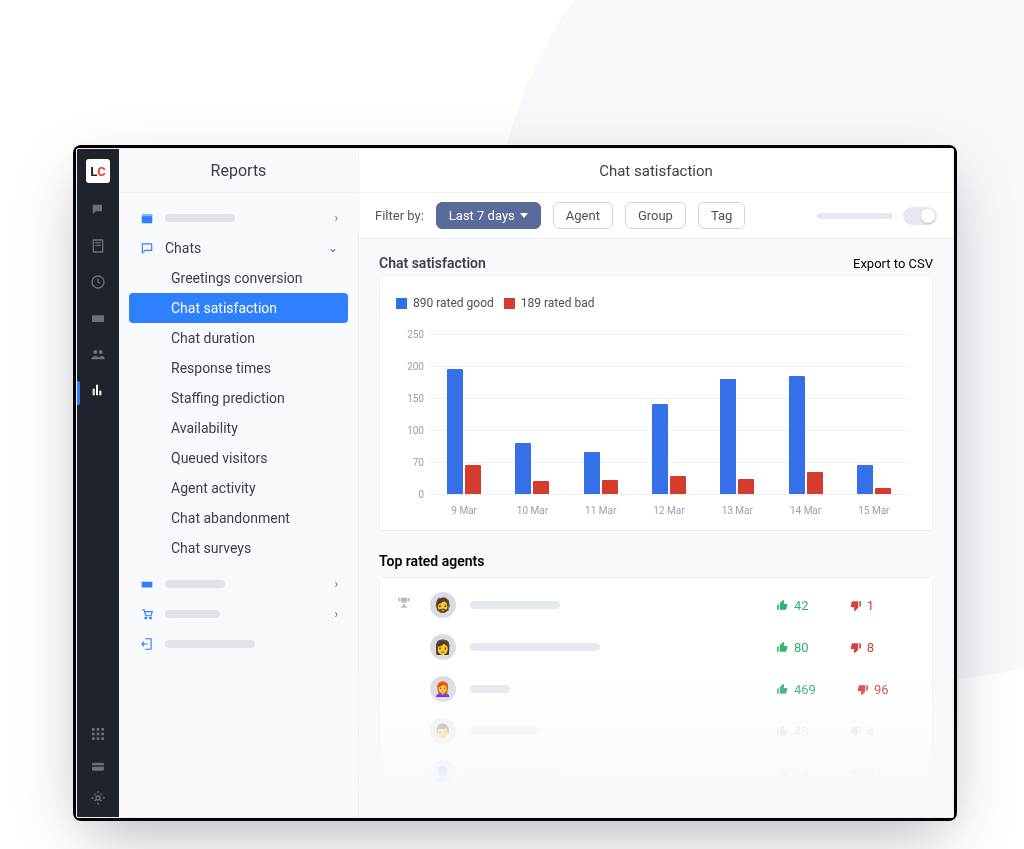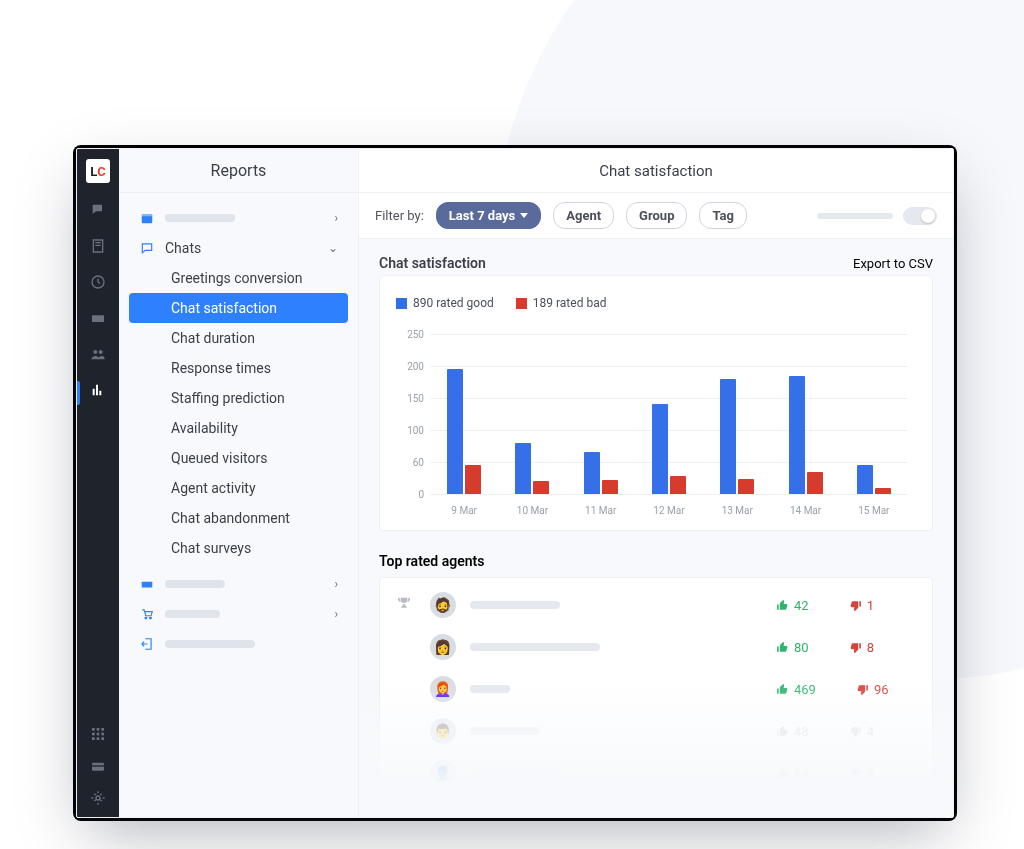--- a/index.html
+++ b/index.html
@@ -57,34 +57,34 @@
   .group-icon { width:16px; height:16px; display:flex; align-items:center; justify-content:center;}
   .skeleton { height:8px; border-radius:4px; background:#dfe4eb; }
   .sub-item { display:block; padding:7px 10px 7px 42px; color:#3b3f49; font-size:14px; cursor:pointer; border-radius:4px;}
   .sub-item.active { background:#2f80ff; color:#fff; }
   .spacer { height:6px; }
 
   
   .main { flex:1; background:#f7f9fc; display:flex; flex-direction:column; position:relative; overflow:hidden;}
   .main-head { height:44px; display:flex; align-items:center; justify-content:center; border-bottom:1px solid #eef0f4; background:#fff; font-size:15px; color:#3b3f49; }
   .filter-bar { height:46px; background:#fff; border-bottom:1px solid #eef0f4; display:flex; align-items:center; padding:0 16px; gap:12px; font-size:13px; color:#51555f;}
-  .pill { border:1px solid #cfd5de; border-radius:12px; padding:5px 12px; cursor:pointer; color:#4a4f5a; background:#fff;font-weight:bold;}
+  .pill { border:1px solid #cfd5de; border-radius:6px; padding:5px 12px; cursor:pointer; color:#4a4f5a; background:#fff;}
   .pill.solid { background:#5a6a9a; color:#fff; border-color:#5a6a9a; display:flex; align-items:center; gap:5px;}
   .pill.solid::after { content:""; width:0;height:0; border-left:4px solid transparent; border-right:4px solid transparent; border-top:5px solid #fff; }
   .filter-right { margin-left:auto; display:flex; align-items:center; gap:10px;}
   .slider-track { width:76px; height:6px; border-radius:3px; background:#e5e8ee;}
   .switch { width:34px; height:18px; background:#e5e8ee; border-radius:9px; position:relative; cursor:pointer;}
   .switch::after { content:""; position:absolute; width:14px; height:14px; border-radius:50%; background:#fff; top:2px; right:2px; box-shadow:0 1px 2px rgba(0,0,0,.2);}
 
   .content { padding:16px 20px 60px 20px; overflow:auto; flex:1;}
   .card { background:#fff; border:1px solid #eef0f4; border-radius:4px; padding:14px 16px 10px; }
   .card-head-row { display:flex; align-items:center; justify-content:space-between; margin-bottom:4px;}
   .section-title { font-size:14px; font-weight:600; color:#3b3f49; }
   .link { font-size:13px; color:#000000; cursor:pointer;}
-  .legend { display:flex; gap:22px; padding:6px 0 10px 0; font-size:12px; color:#4a4f5a;}
+  .legend { display:flex; gap:10px; padding:6px 0 10px 0; font-size:12px; color:#4a4f5a;}
   .legend .sw { width:11px; height:11px; display:inline-block; margin-right:6px; vertical-align:middle;}
   .sw.blue { background:#2f6fe8; }
   .sw.red  { background:#d63c2d; }
 
   .chart { position:relative; height:200px; padding:6px 8px 0 34px; }
   .gridline { position:absolute; left:34px; right:8px; height:1px; background:#eef0f4; }
   .ylabel { position:absolute; left:0; font-size:10px; color:#9aa1ab; transform:translateY(-50%); width:28px; text-align:right;}
   .plot { position:absolute; left:34px; right:8px; top:14px; bottom:26px; display:flex; }
   .barset { flex:1; display:flex; align-items:flex-end; justify-content:center; gap:2px; position:relative;}
   .bar.good { background:#3570e8; }
@@ -286,21 +286,21 @@
 
       <div class="card">
         <div class="legend">
           <span><span class="sw blue"></span><span>890 rated good</span></span>
           <span><span class="sw red"></span><span>189 rated bad</span></span>
         </div>
         <div class="chart" id="chart">
             <div class="gridline" style="top: 174px;"></div>
             <div class="ylabel" style="top: 174px;">0</div>
             <div class="gridline" style="top: 142px;"></div>
-            <div class="ylabel" style="top: 142px;">60</div>
+            <div class="ylabel" style="top: 142px;">70</div>
             <div class="gridline" style="top: 110px;"></div>
             <div class="ylabel" style="top: 110px;">100</div>
             <div class="gridline" style="top: 78px;"></div>
             <div class="ylabel" style="top: 78px;">150</div>
             <div class="gridline" style="top: 46px;"></div>
             <div class="ylabel" style="top: 46px;">200</div>
             <div class="gridline" style="top: 14px;"></div>
             <div class="ylabel" style="top: 14px;">250</div>
             <div class="plot">
               <div class="barset">

